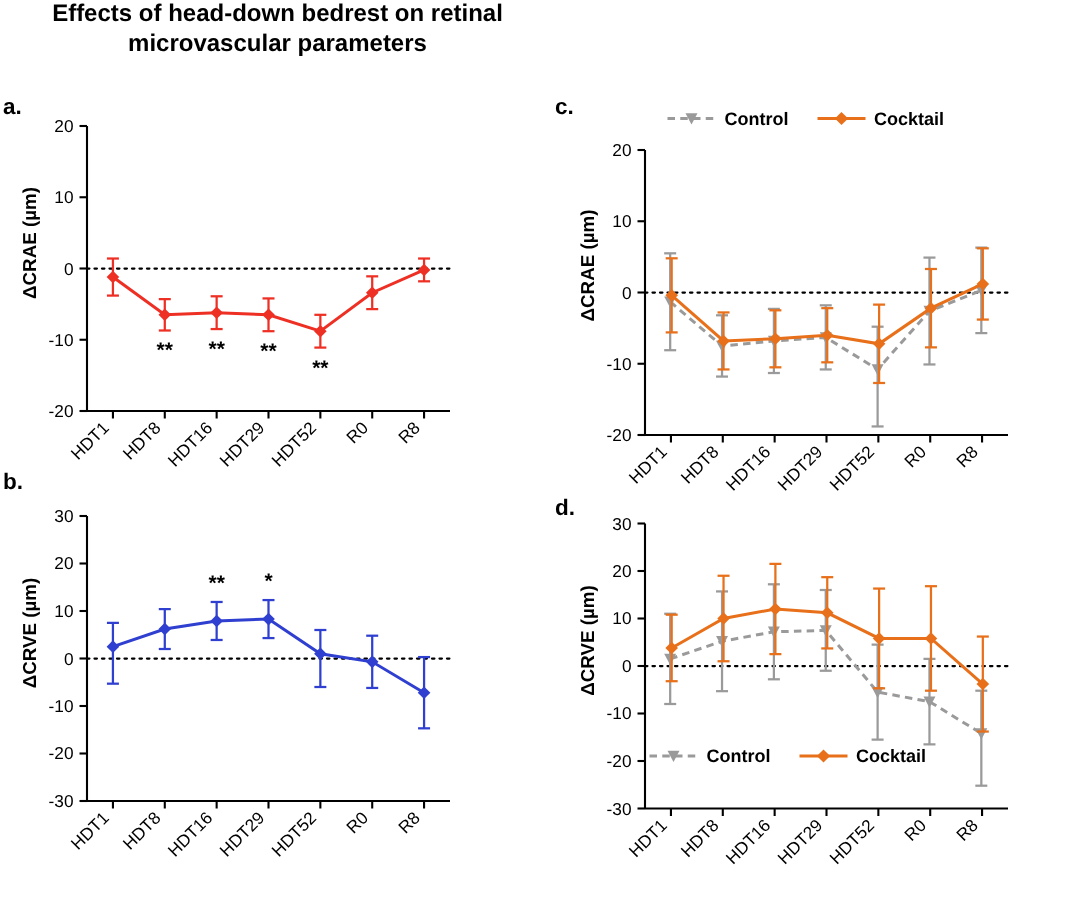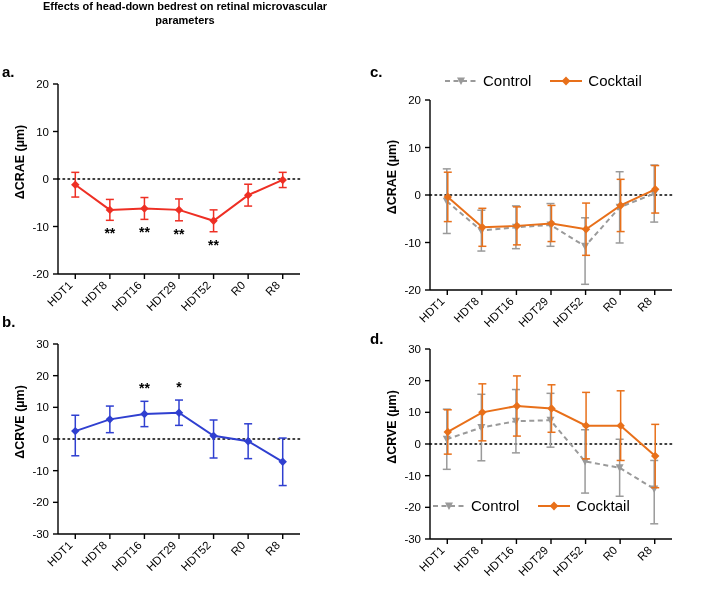--- a/index.html
+++ b/index.html
@@ -1,31 +1,31 @@
 <!DOCTYPE html>
 <html><head>
 <meta charset="utf-8">
 <style>
   html,body{margin:0;padding:0;background:#ffffff;}
   body{width:725px;height:608px;font-family:"Liberation Sans",sans-serif;color:#000;position:relative;overflow:hidden;}
   .root{position:relative;width:725px;height:608px;}
 
-  .col-title{position:absolute;text-align:center;font-size:11px;font-weight:700;line-height:1.25;}
+  .col-title{position:absolute;text-align:center;font-size:16px;font-weight:700;line-height:1.25;}
   #title-left{left:30px;top:0px;width:310px;}
   #title-right{left:372px;top:0px;width:340px;}
 
   .panel-letter{position:absolute;font-size:15px;font-weight:700;}
 
   .plot{position:absolute;}
   .axis-title{position:absolute;font-size:12.5px;font-weight:700;transform-origin:center center;white-space:nowrap;}
 
   svg{position:absolute;left:0;top:0;overflow:visible;}
 
   .legend{position:absolute;font-size:12px;display:flex;align-items:center;gap:6px;}
-  .legend .lbl{font-size:15px;font-weight:400;}
+  .legend .lbl{font-size:12px;font-weight:700;}
   .legend-item{display:flex;align-items:center;gap:5px;}
 </style>
 </head>
 <body>
 
 <div class="root">
 
   <div class="col-title" id="title-left">Effects of head-down bedrest on retinal microvascular parameters</div>
 
   <div class="panel-letter" style="left:2px;top:63px;">a.</div>

